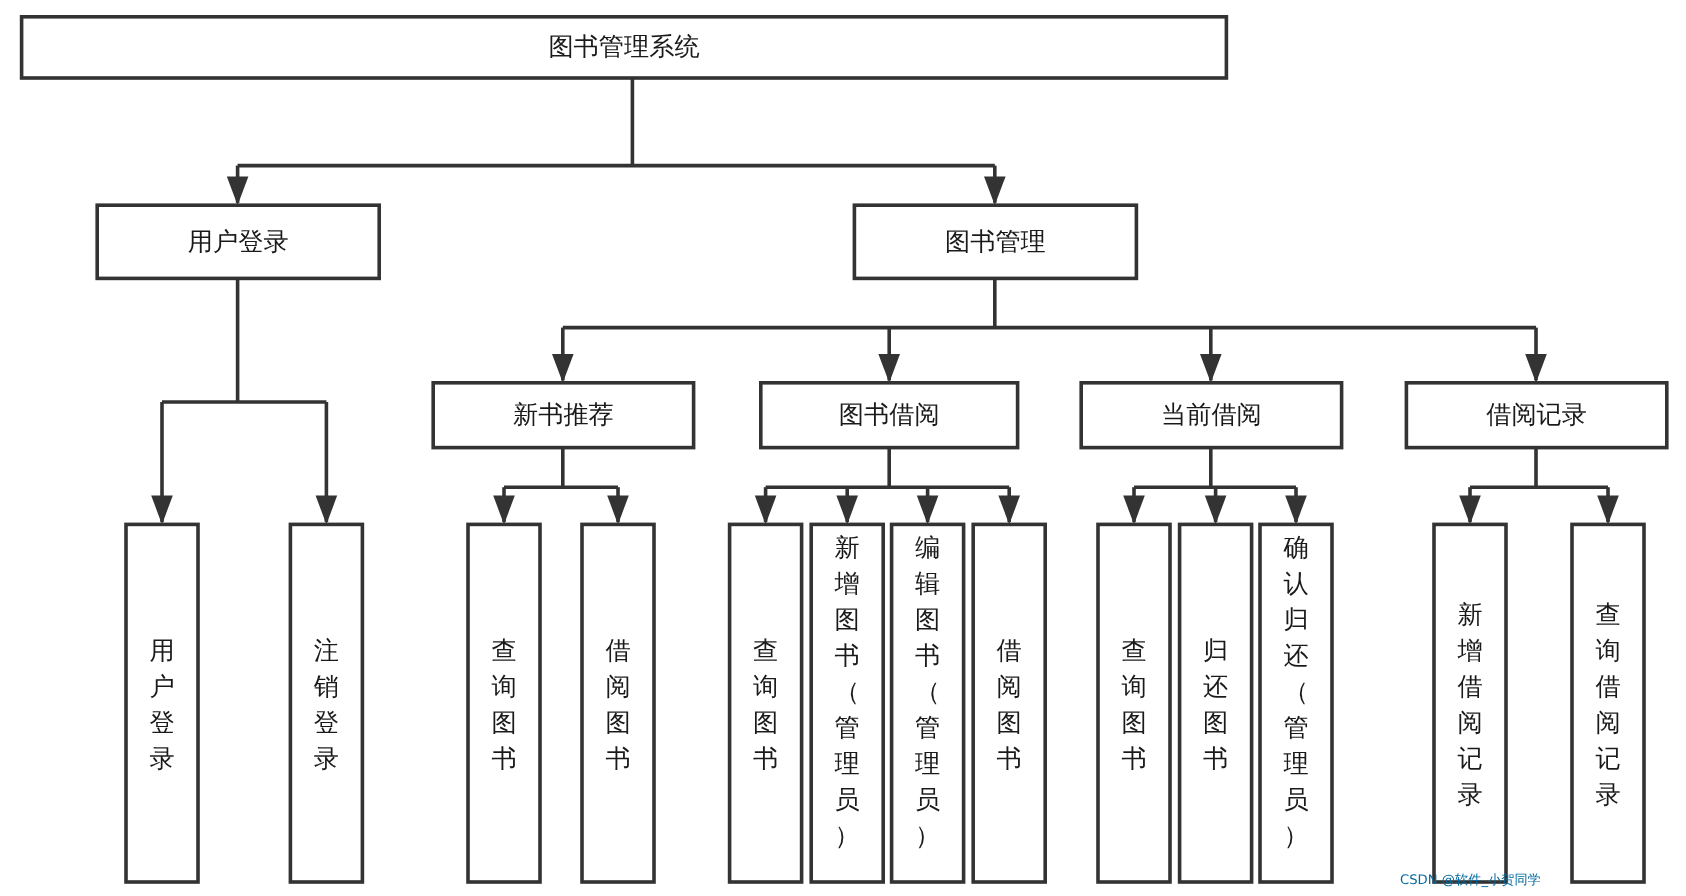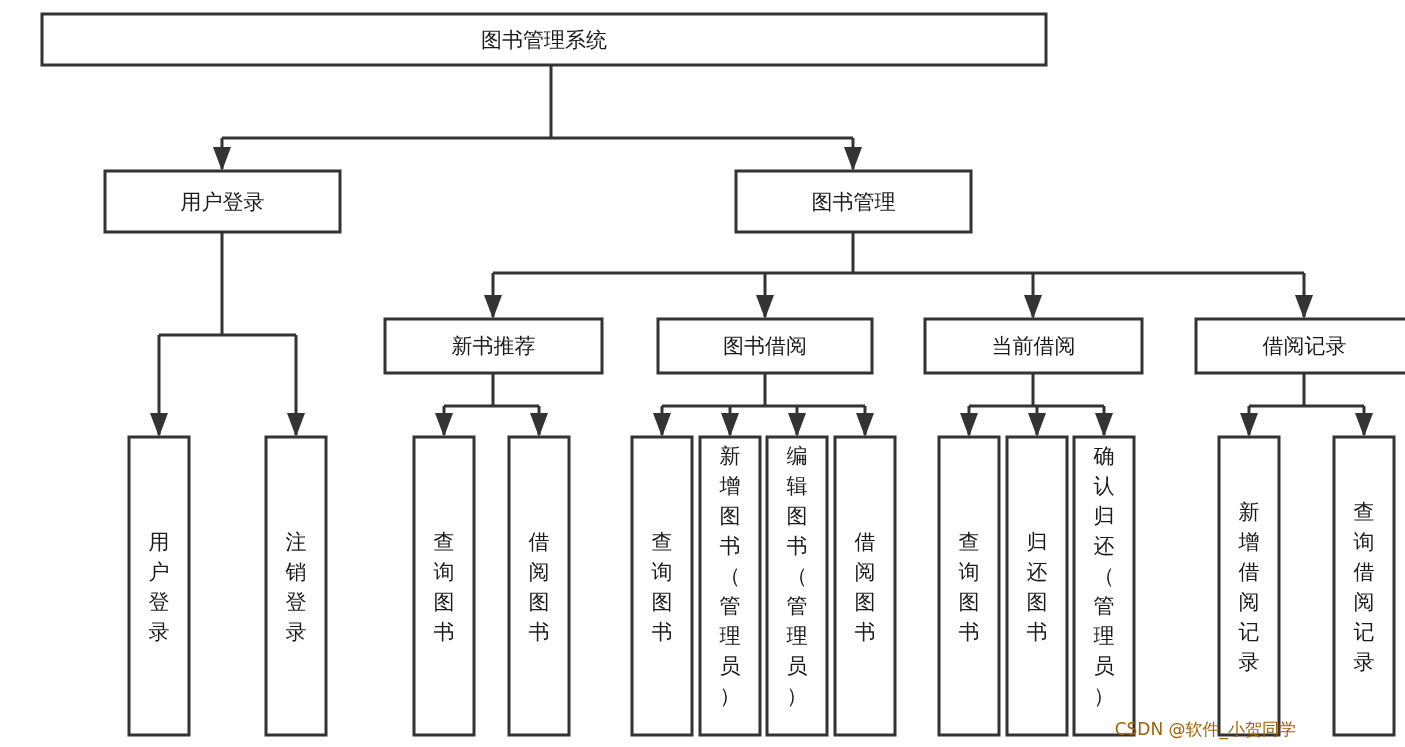--- a/index.html
+++ b/index.html
@@ -11,21 +11,20 @@
     width: 1405px;
     height: 747px;
     font-family: "DejaVu Sans", "Liberation Sans", sans-serif;
     overflow: hidden;
     position: relative;
   }
   #diagram-root {
     position: relative;
     width: 1292px;
     height: 747px;
-    margin-left: 24px;
   }
   svg#tree-svg {
     position: absolute;
     left: 0;
     top: 0;
     width: 1405px;
     height: 747px;
     display: block;
   }
   .node-box {
@@ -51,24 +50,24 @@
     dominant-baseline: middle;
   }
   .node-label-vertical {
     fill: #1a1a1a;
     font-family: "DejaVu Sans", "Liberation Sans", sans-serif;
     font-size: 21px;
     text-anchor: middle;
   }
   .watermark {
     position: absolute;
-    right: 20px;
+    right: 8px;
     bottom: 6px;
-    color: #a16207;
-    font-size: 17px;
+    color: #0369a1;
+    font-size: 11px;
     font-family: "DejaVu Sans", "Liberation Sans", sans-serif;
     white-space: nowrap;
     user-select: none;
   }
 </style>
 </head>
 <body>
 
 <div id="diagram-root">
   <svg id="tree-svg" viewBox="0 0 1405 747">

